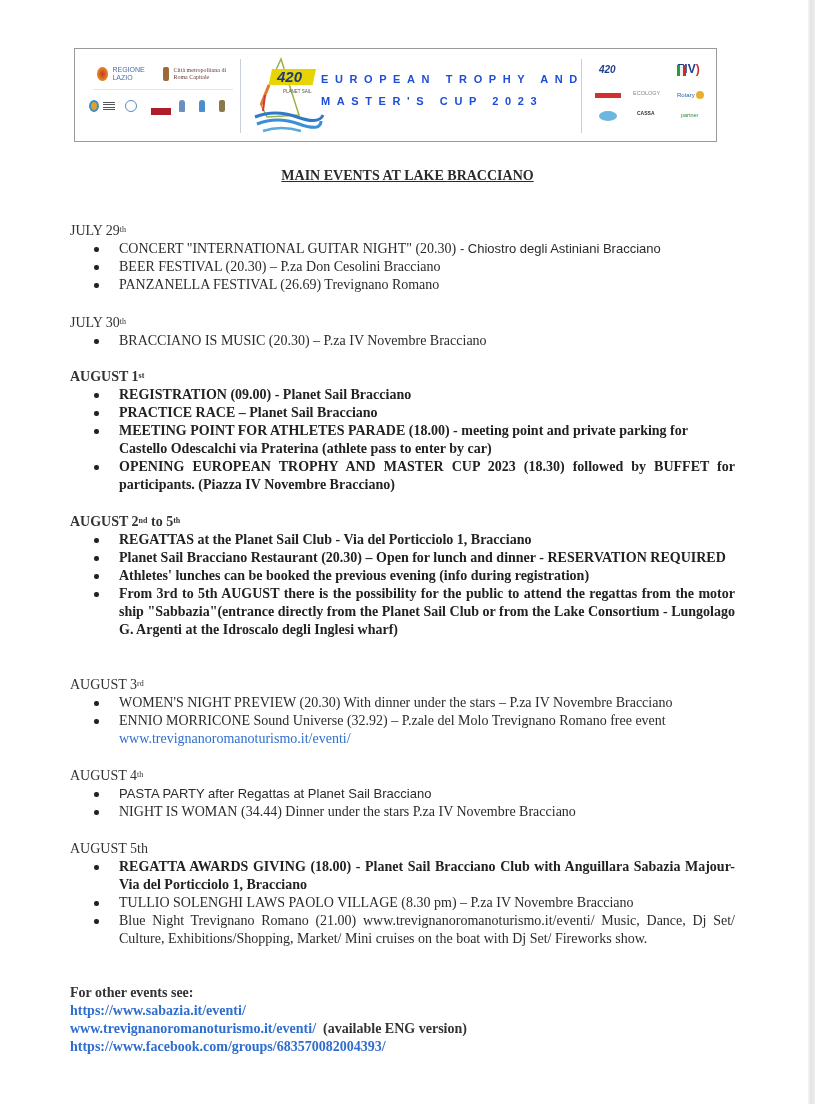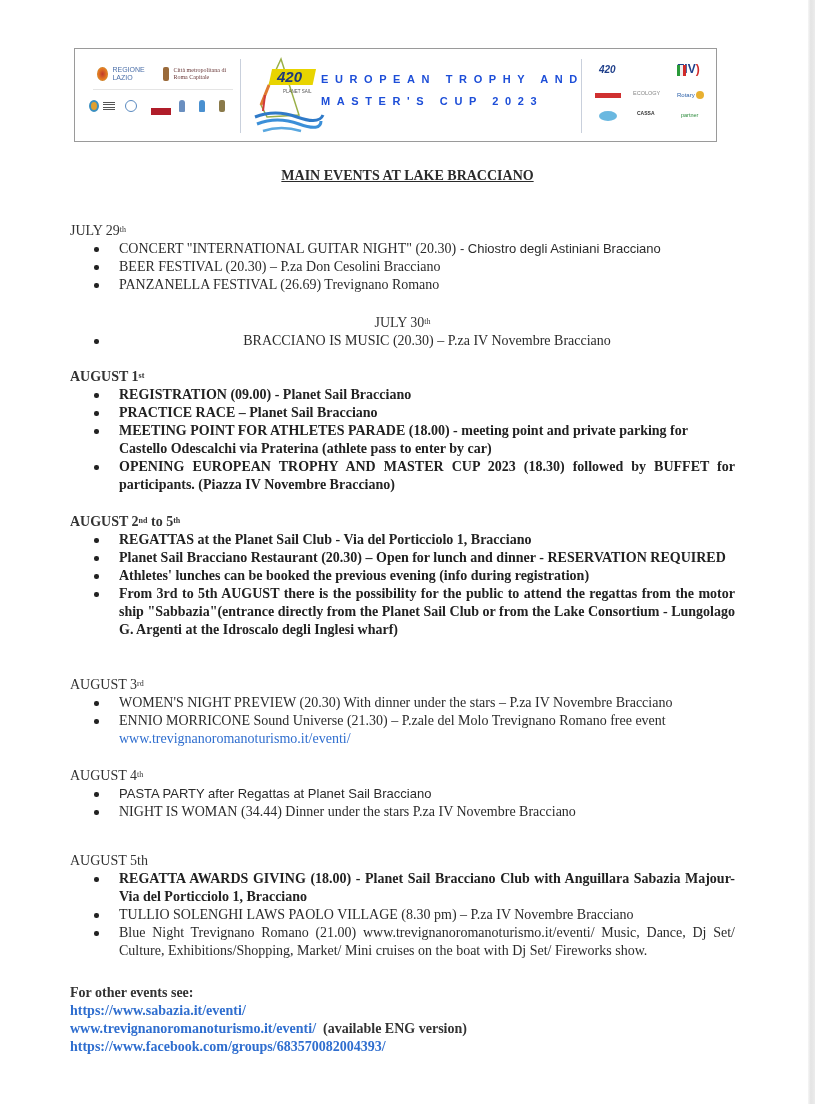--- a/index.html
+++ b/index.html
@@ -128,21 +128,21 @@
 
 <div class="section" style="top:222px;">
   <div class="date"><span>JULY 29</span><sup>th</sup></div>
   <ul>
     <li><span>CONCERT "INTERNATIONAL GUITAR NIGHT" (20.30)</span><span class="sans"> - Chiostro degli Astiniani Bracciano</span></li>
     <li>BEER FESTIVAL (20.30) – P.za Don Cesolini Bracciano</li>
     <li>PANZANELLA FESTIVAL (26.69) Trevignano Romano</li>
   </ul>
 </div>
 
-<div class="section" style="top:314px;text-align:center;">
+<div class="section" style="top:314px;">
   <div class="date"><span>JULY 30</span><sup>th</sup></div>
   <ul>
     <li>BRACCIANO IS MUSIC (20.30) – P.za IV Novembre Bracciano</li>
   </ul>
 </div>
 
 <div class="section" style="top:368px;">
   <div class="date bold"><span>AUGUST 1</span><sup>st</sup></div>
   <ul>
     <li class="bold">REGISTRATION (09.00) - Planet Sail Bracciano</li>
@@ -159,33 +159,33 @@
     <li class="bold justify">Planet Sail Bracciano Restaurant (20.30) – Open for lunch and dinner - RESERVATION REQUIRED</li>
     <li class="bold">Athletes' lunches can be booked the previous evening (info during registration)</li>
     <li class="bold justify">From 3rd to 5th AUGUST there is the possibility for the public to attend the regattas from the motor ship "Sabbazia"(entrance directly from the Planet Sail Club or from the Lake Consortium - Lungolago G. Argenti at the Idroscalo degli Inglesi wharf)</li>
   </ul>
 </div>
 
 <div class="section" style="top:676px;">
   <div class="date"><span>AUGUST 3</span><sup>rd</sup></div>
   <ul>
     <li>WOMEN'S NIGHT PREVIEW (20.30) With dinner under the stars – P.za IV Novembre Bracciano</li>
-    <li><span>ENNIO MORRICONE Sound Universe (21.30) – P.zale del Molo Trevignano Romano free event</span><br><span class="link">www.trevignanoromanoturismo.it/eventi/</span></li>
+    <li><span>ENNIO MORRICONE Sound Universe (32.92) – P.zale del Molo Trevignano Romano free event</span><br><span class="link">www.trevignanoromanoturismo.it/eventi/</span></li>
   </ul>
 </div>
 
 <div class="section" style="top:767px;">
   <div class="date"><span>AUGUST 4</span><sup>th</sup></div>
   <ul>
     <li class="sans">PASTA PARTY after Regattas at Planet Sail Bracciano</li>
     <li>NIGHT IS WOMAN (34.44) Dinner under the stars P.za IV Novembre Bracciano</li>
   </ul>
 </div>
 
-<div class="section" style="top:840px;margin-top:12px;">
+<div class="section" style="top:840px;">
   <div class="date">AUGUST 5th</div>
   <ul>
     <li class="bold justify">REGATTA AWARDS GIVING (18.00) - Planet Sail Bracciano Club with Anguillara Sabazia Majour- Via del Porticciolo 1, Bracciano</li>
     <li>TULLIO SOLENGHI LAWS PAOLO VILLAGE (8.30 pm) – P.za IV Novembre Bracciano</li>
     <li class="justify">Blue Night Trevignano Romano (21.00) www.trevignanoromanoturismo.it/eventi/ Music, Dance, Dj Set/ Culture, Exhibitions/Shopping, Market/ Mini cruises on the boat with Dj Set/ Fireworks show.</li>
   </ul>
 </div>
 
 <div class="footer">
   <div class="plain">For other events see:</div>

